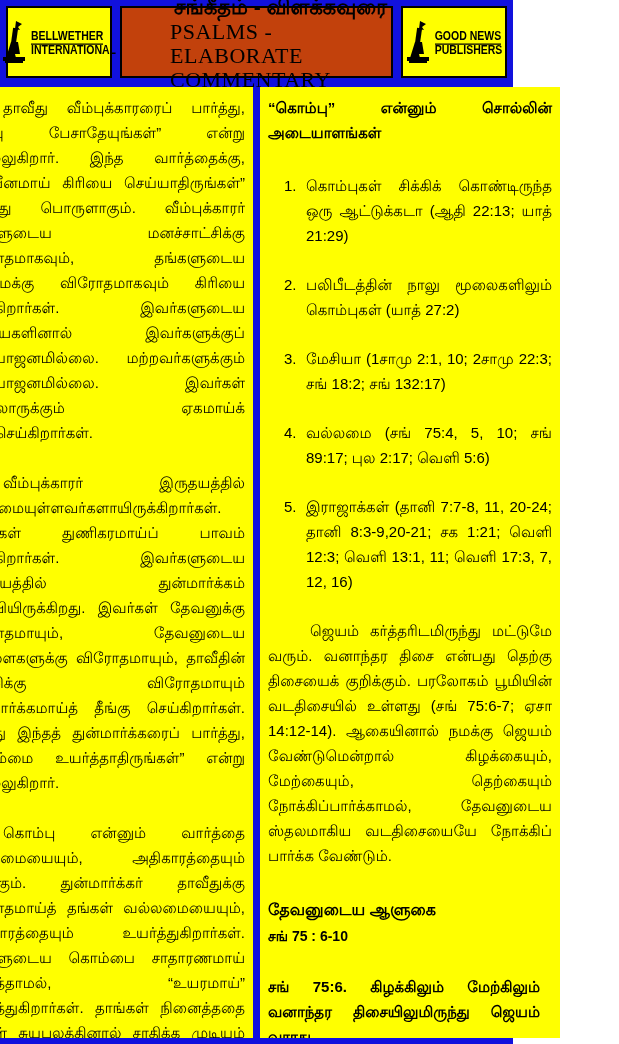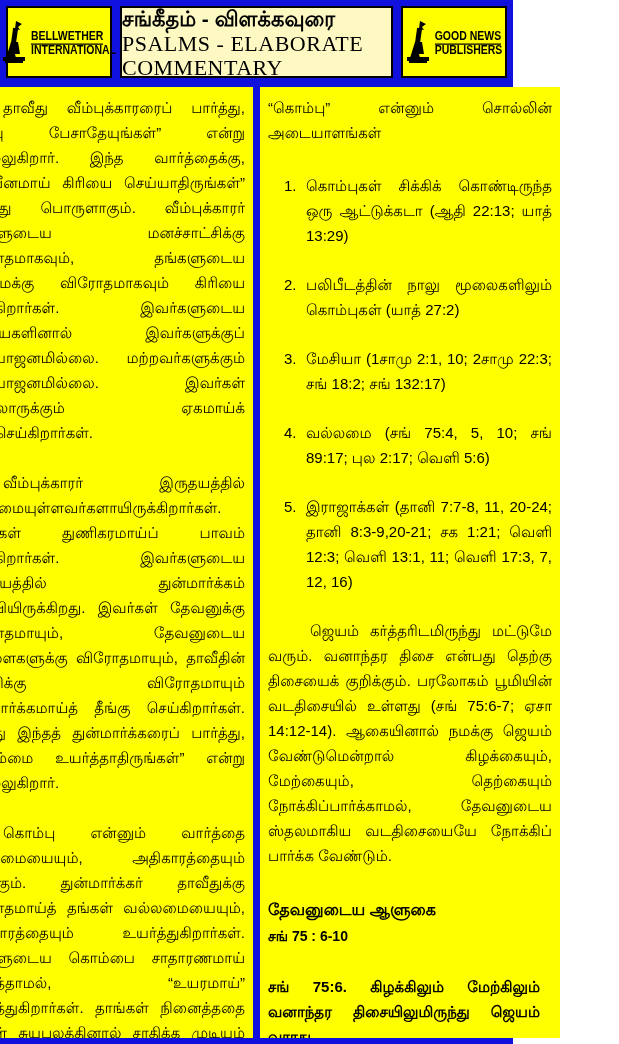--- a/index.html
+++ b/index.html
@@ -29,22 +29,22 @@
   .logo-figure{flex:0 0 auto;}
   .logo-text{display:flex;flex-direction:column;align-items:flex-start;}
   .logo-line{
     font-size:10.5px;font-weight:bold;letter-spacing:0px;
     transform:scaleY(1.25);transform-origin:left center;
     white-space:nowrap;color:#000;line-height:13px;
   }
   .logo-line.first{border-bottom:1.5px solid #000;}
   .title-box{
     box-sizing:border-box;flex:1 1 auto;
-    background:#fef9c3;border:2px solid #000;
-    display:flex;flex-direction:column;align-items:flex-start;justify-content:center;
+    background:#c2410c;border:2px solid #000;
+    display:flex;flex-direction:column;align-items:center;justify-content:center;padding-left:48px;
   }
   .title-tamil{
     font-size:21px;font-weight:bold;color:#000;line-height:27px;
   }
   .title-english{
     font-family:"Liberation Serif",serif;
     font-size:22px;color:#000;line-height:24px;letter-spacing:0.5px;
   }
   
   .bodyarea{
@@ -55,21 +55,21 @@
     width:300px;flex:0 0 300px;
     background:#ffff00;color:#000;
     padding:8px 8px 6px 8px;
     overflow:hidden;
     font-size:15px;line-height:25px;
     text-align:justify;
   }
   .para{margin:0 0 25px 0;}
   .para.indent{text-indent:42px;}
   .rc-heading{
-    font-weight:normal;text-align:justify;margin:0 0 28px 0;
+    font-weight:bold;text-align:justify;margin:0 0 28px 0;
   }
   .hlist{margin:0 0 10px 0;}
   .hlist-item{
     display:flex;margin:0 0 24px 0;
   }
   .hlist-num{flex:0 0 22px;margin-left:16px;font-weight:normal;}
   .hlist-text{flex:1 1 auto;text-align:justify;}
   .section-heading{margin:28px 0 24px 0;}
   .section-heading-l1{font-size:16px;font-weight:bold;line-height:27px;}
   .section-heading-l2{font-size:14px;font-weight:bold;line-height:27px;}
@@ -130,21 +130,21 @@
 
     </div>
 
     <div class="col">
 
       <div class="rc-heading">“கொம்பு” என்னும் சொல்லின் அடையாளங்கள்</div>
 
       <div class="hlist">
         <div class="hlist-item">
           <span class="hlist-num">1.</span>
-          <span class="hlist-text">கொம்புகள் சிக்கிக் கொண்டிருந்த ஒரு ஆட்டுக்கடா (ஆதி 22:13; யாத் 13:29)</span>
+          <span class="hlist-text">கொம்புகள் சிக்கிக் கொண்டிருந்த ஒரு ஆட்டுக்கடா (ஆதி 22:13; யாத் 21:29)</span>
         </div>
         <div class="hlist-item">
           <span class="hlist-num">2.</span>
           <span class="hlist-text">பலிபீடத்தின் நாலு மூலைகளிலும் கொம்புகள் (யாத் 27:2)</span>
         </div>
         <div class="hlist-item">
           <span class="hlist-num">3.</span>
           <span class="hlist-text">மேசியா (1சாமு 2:1, 10; 2சாமு 22:3; சங் 18:2; சங் 132:17)</span>
         </div>
         <div class="hlist-item">

